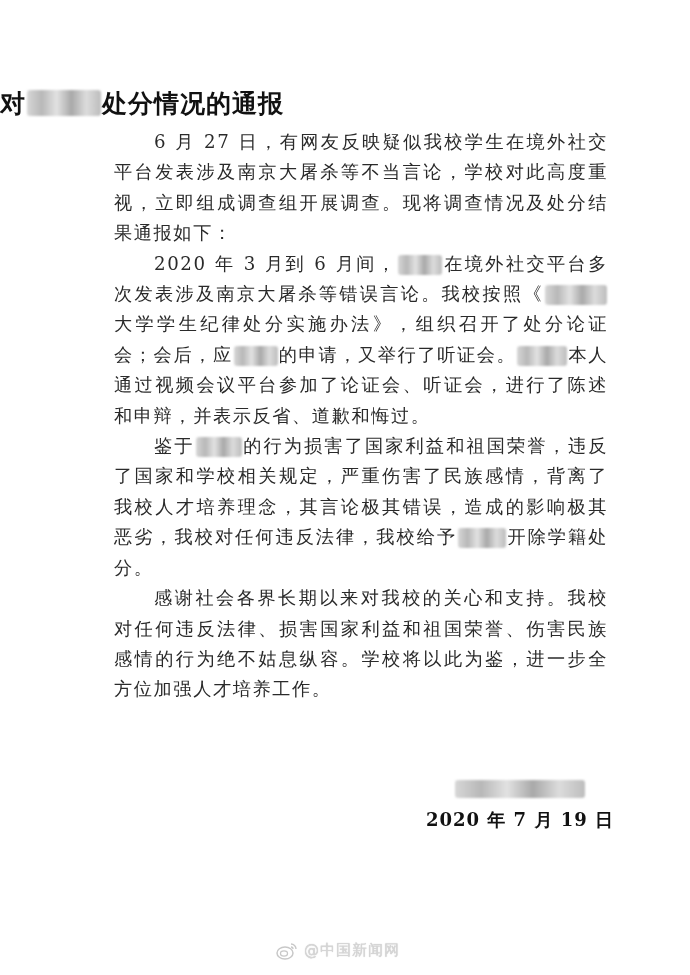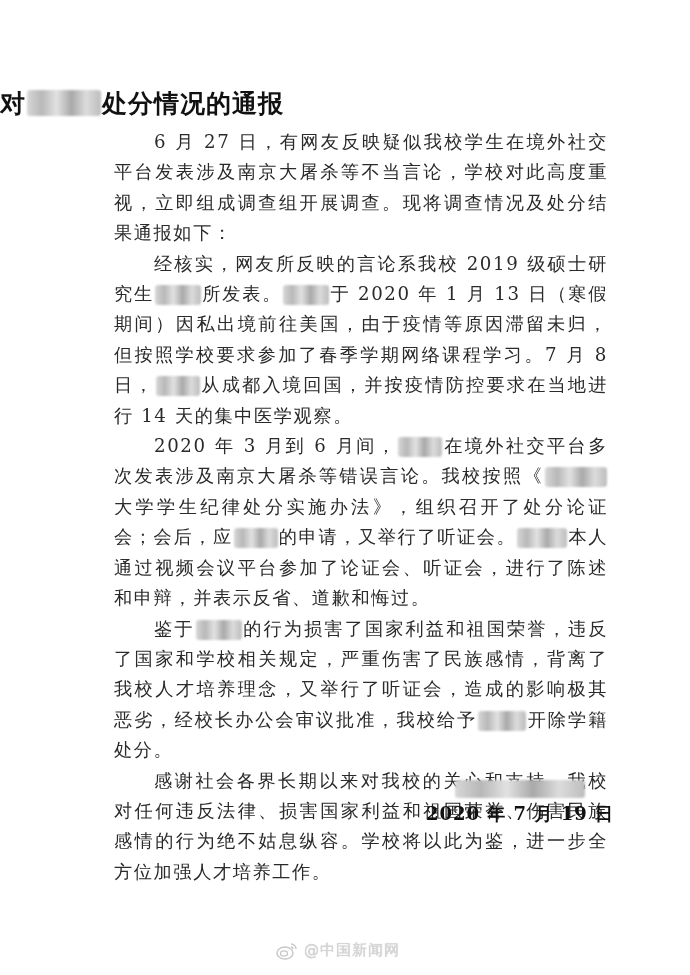--- a/index.html
+++ b/index.html
@@ -24,21 +24,21 @@
       display: inline-block; vertical-align: middle; height: 20px; border-radius: 3px;
       background: linear-gradient(90deg, #d7d7d7 0%, #b8b8b8 20%, #e2e2e2 40%, #a9a9a9 60%, #dcdcdc 80%, #bdbdbd 100%);
       filter: blur(1.2px); margin: 0 1px;
     }
     .title .redact { height: 26px; vertical-align: -4px; }
     .sign {
       position: absolute; left: 420px; top: 778px; width: 200px; text-align: center;
     }
     .sign .org { display: inline-block; width: 130px; height: 18px; }
     .sign .date {
-      margin-top: 4px; font-weight: bold; font-size: 18px; color: #111; letter-spacing: 1px;
+      margin-top: 10px; font-weight: bold; font-size: 18px; color: #111; letter-spacing: 1px;
       font-family: "DejaVu Serif", "Liberation Serif", serif;
     }
     .wm {
       position: absolute; top: 941px; display: flex; align-items: center;
       color: #d6d6d6; font-family: "DejaVu Sans", "Liberation Sans", sans-serif; font-size: 15px;
       text-shadow: 0 0 1px #bbb; letter-spacing: 1px;
     }
     .wm .weibo {
       width: 22px; height: 18px; margin-right: 6px; position: relative;
     }
@@ -47,25 +47,24 @@
 <body>
 
 <div class="page">
   <div class="title">
     <span>对</span><span class="redact" style="width:74px"></span><span>处分情况的通报</span>
   </div>
 
   <div class="body-text">
     <p class="para"><span>6 月 27 日，有网友反映疑似我校学生在境外社交平台发表涉及南京大屠杀等不当言论，学校对此高度重视，立即组成调查组开展调查。现将调查情况及处分结果通报如下：</span></p>
 
-    <p class="para"><span>经核实，网友所反映的言论系我校 2019 级硕士研究生</span><span class="redact" style="width:46px"></span><span>所发表。</span><span class="redact" style="width:46px"></span><span>于 2020 年 1 月 13 日（寒假期间）因私出境前往美国，由于疫情等原因滞留未归，但按照学校要求参加了春季学期网络课程学习。7 月 8 日，</span><span class="redact" style="width:44px"></span><span>从成都入境回国，并按疫情防控要求在当地进行 14 天的集中医学观察。</span></p>
 
     <p class="para"><span>2020 年 3 月到 6 月间，</span><span class="redact" style="width:44px"></span><span>在境外社交平台多次发表涉及南京大屠杀等错误言论。我校按照《</span><span class="redact" style="width:62px"></span><span>大学学生纪律处分实施办法》，组织召开了处分论证会；会后，应</span><span class="redact" style="width:44px"></span><span>的申请，又举行了听证会。</span><span class="redact" style="width:50px"></span><span>本人通过视频会议平台参加了论证会、听证会，进行了陈述和申辩，并表示反省、道歉和悔过。</span></p>
 
-    <p class="para"><span>鉴于</span><span class="redact" style="width:46px"></span><span>的行为损害了国家利益和祖国荣誉，违反了国家和学校相关规定，严重伤害了民族感情，背离了我校人才培养理念，又举行了听证会，造成的影响极其恶劣，经校长办公会审议批准，我校给予</span><span class="redact" style="width:48px"></span><span>开除学籍处分。</span></p>
+    <p class="para"><span>鉴于</span><span class="redact" style="width:46px"></span><span>的行为损害了国家利益和祖国荣誉，违反了国家和学校相关规定，严重伤害了民族感情，背离了我校人才培养理念，其言论极其错误，造成的影响极其恶劣，我校对任何违反法律，我校给予</span><span class="redact" style="width:48px"></span><span>开除学籍处分。</span></p>
 
     <p class="para"><span>感谢社会各界长期以来对我校的关心和支持。我校对任何违反法律、损害国家利益和祖国荣誉、伤害民族感情的行为绝不姑息纵容。学校将以此为鉴，进一步全方位加强人才培养工作。</span></p>
   </div>
 
   <div class="sign">
     <div><span class="redact org"></span></div>
     <div class="date">2020 年 7 月 19 日</div>
   </div>
 
   <div class="wm" style="left:276px">

